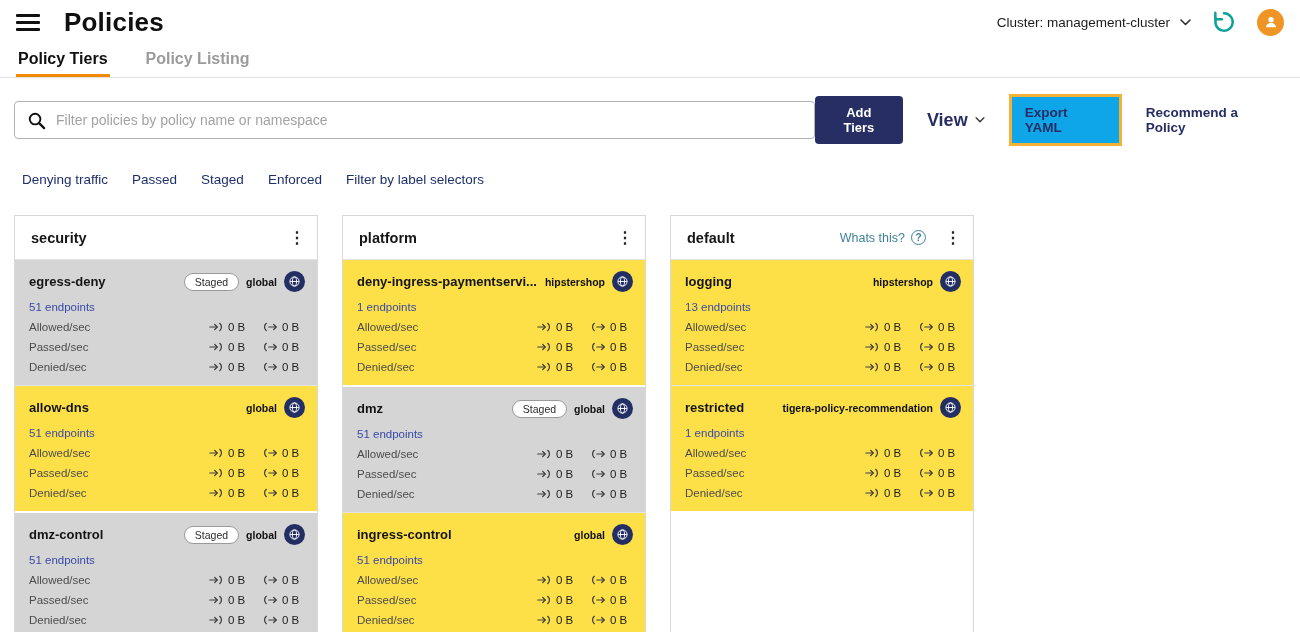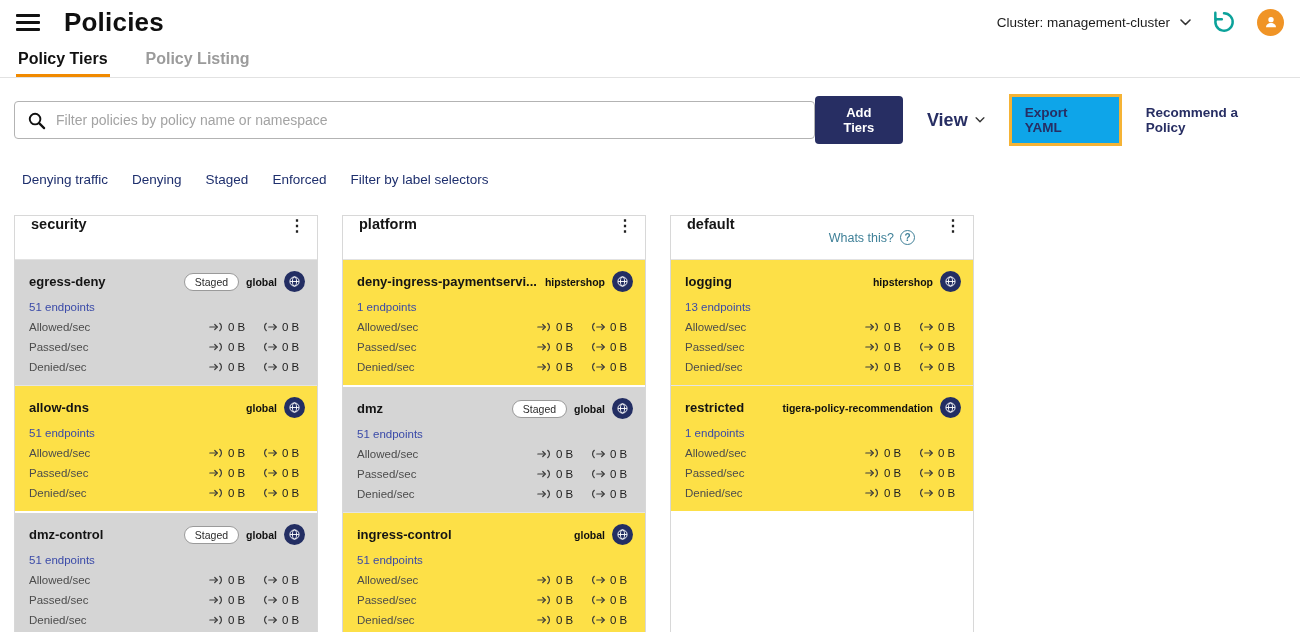--- a/index.html
+++ b/index.html
@@ -38,21 +38,21 @@
     padding:8px 13px;background:#0ea5e9;cursor:pointer}
   .recommend{color:#272e63;font-size:13.5px;font-weight:bold;cursor:pointer}
 
   
   .filters{display:flex;gap:24px;padding:26px 0 0 22px}
   .filter{color:#1e2f6d;font-size:13.5px;cursor:pointer}
 
   
   .tiers{display:flex;gap:24px;padding:28px 0 0 14px;align-items:flex-start}
   .tier{width:304px;min-height:700px;border:1px solid #d8d8d8;background:#fff}
-  .tier-header{display:flex;gap:30px;height:44px;padding:0 12px 0 16px;
+  .tier-header{display:flex;align-items:center;gap:19px;height:44px;padding:0 12px 0 16px;
     border-bottom:1px solid #e2e2e2}
   .tier-name{font-size:14.5px;font-weight:bold;margin-right:auto;color:#161616}
   .help{display:flex;align-items:center;gap:6px;color:#3f8098;font-size:12.5px;cursor:pointer}
   .qmark{width:15px;height:15px;border:1.5px solid #3f8098;border-radius:50%;
     display:inline-flex;align-items:center;justify-content:center;font-size:10px;font-weight:bold}
   .kebab{font-size:16px;font-weight:bold;color:#222;cursor:pointer;width:16px;text-align:center}
 
   
   .policy{padding:10px 12px 12px 14px;border-top:1px solid #e4e4e4;background:#fde047;cursor:pointer}
   .tier-header + .policy{border-top:none}
@@ -133,21 +133,21 @@
           </svg>
       </span>
     </div>
     <div class="export">Export YAML</div>
     <div class="recommend">Recommend a Policy</div>
   </div>
 </div>
 
 <div class="filters">
   <span class="filter">Denying traffic</span>
-  <span class="filter">Denying</span>
+  <span class="filter">Passed</span>
   <span class="filter">Staged</span>
   <span class="filter">Enforced</span>
   <span class="filter">Filter by label selectors</span>
 </div>
 
 <div class="tiers">
     <section class="tier">
       <div class="tier-header">
         <span class="tier-name">security</span>
         <span class="kebab">⋮</span>

